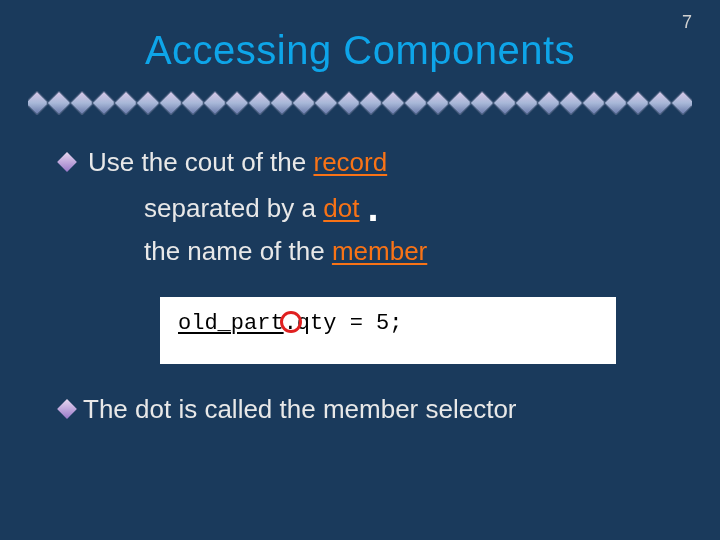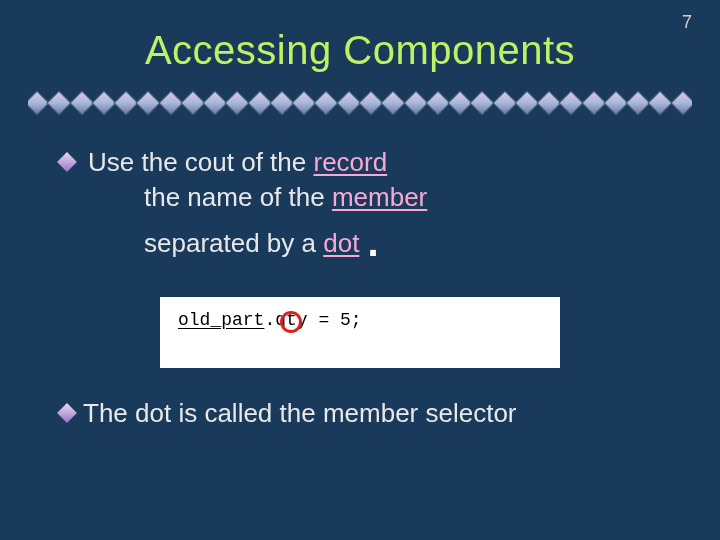--- a/index.html
+++ b/index.html
@@ -16,21 +16,21 @@
     position: absolute;
     top: 12px;
     right: 28px;
     font-size: 18px;
     color: #d0d0d0;
   }
   .title {
     text-align: center;
     font-size: 40px;
     font-weight: 400;
-    color: #bef264;
+    color: #0ea5e9;
     padding-top: 28px;
     padding-bottom: 18px;
     letter-spacing: 0.5px;
   }
   .divider {
     height: 24px;
     margin: 0 28px 24px 28px;
     display: flex;
     align-items: center;
     justify-content: space-between;
@@ -59,40 +59,40 @@
     width: 14px;
     height: 14px;
     margin-top: 10px;
     transform: rotate(45deg);
     background: linear-gradient(135deg, #e8d8f0 0%, #9878c8 100%);
     flex-shrink: 0;
   }
   .bullet-body { flex: 1; }
   .sub-line { padding-left: 56px; }
   .kw {
-    color: #f9a8d4;
+    color: #f97316;
     text-decoration: underline;
     text-underline-offset: 3px;
   }
   .big-dot {
     font-size: 40px;
     font-weight: bold;
     color: #ffffff;
     vertical-align: -4px;
     padding-left: 8px;
   }
   .code-box {
     background: #ffffff;
     color: #000000;
     font-family: "Courier New", monospace;
-    font-size: 18px;
+    font-size: 22px;
     line-height: 1.5;
-    padding: 10px 18px 24px 18px;
+    padding: 10px 18px 14px 18px;
     margin: 28px 0 28px 100px;
-    width: 400px;
+    width: 456px;
     position: relative;
   }
   .code-line1 {
     display: block;
     margin-bottom: 10px;
   }
   .u { text-decoration: underline; text-underline-offset: 3px; }
   .circle-mark {
     position: absolute;
     width: 22px;
@@ -145,24 +145,24 @@
   <div class="diamond"></div>
 </div>
 
 <div class="content">
 
   <div class="bullet-row">
     <div class="bullet-icon"></div>
     <div class="bullet-body">
       <span>Use the cout of the </span><span class="kw">record</span>
       <div class="sub-line">
-        <span>the name of the </span><span class="kw">member</span>
+        <span>separated by a </span><span class="kw">dot</span><span class="big-dot">.</span>
       </div>
       <div class="sub-line">
-        <span>separated by a </span><span class="kw">dot</span><span class="big-dot">.</span>
+        <span>the name of the </span><span class="kw">member</span>
       </div>
     </div>
   </div>
 
   <div class="code-box">
     <span class="code-line1"><span class="u">old_part</span><span>.qty = 5;</span></span>
     <div class="circle-mark"></div>
   </div>
 
   <div class="bullet-row bullet2">

